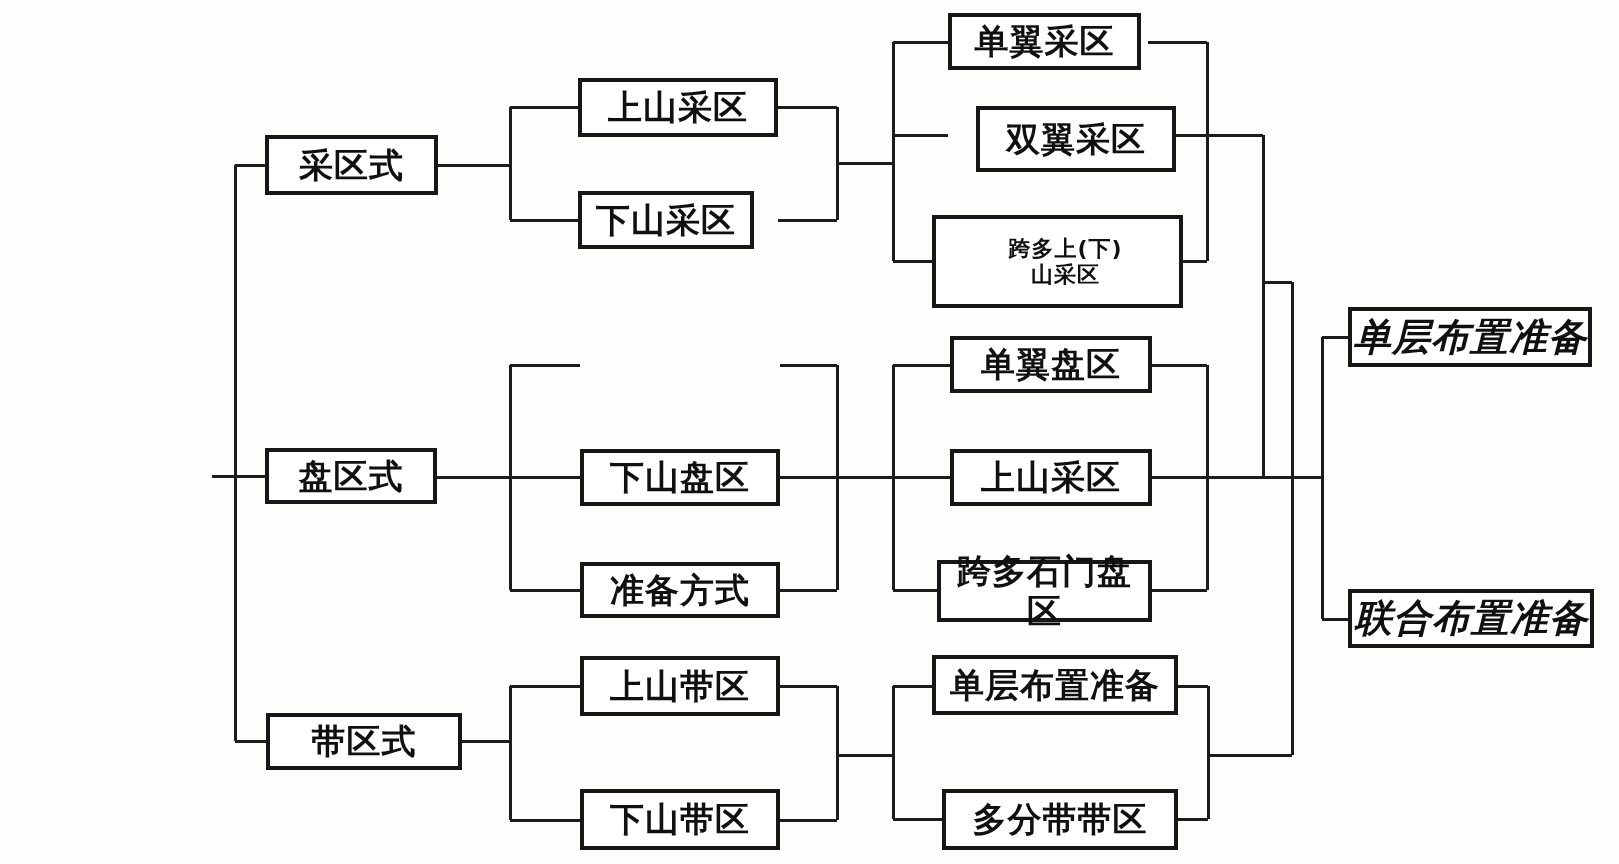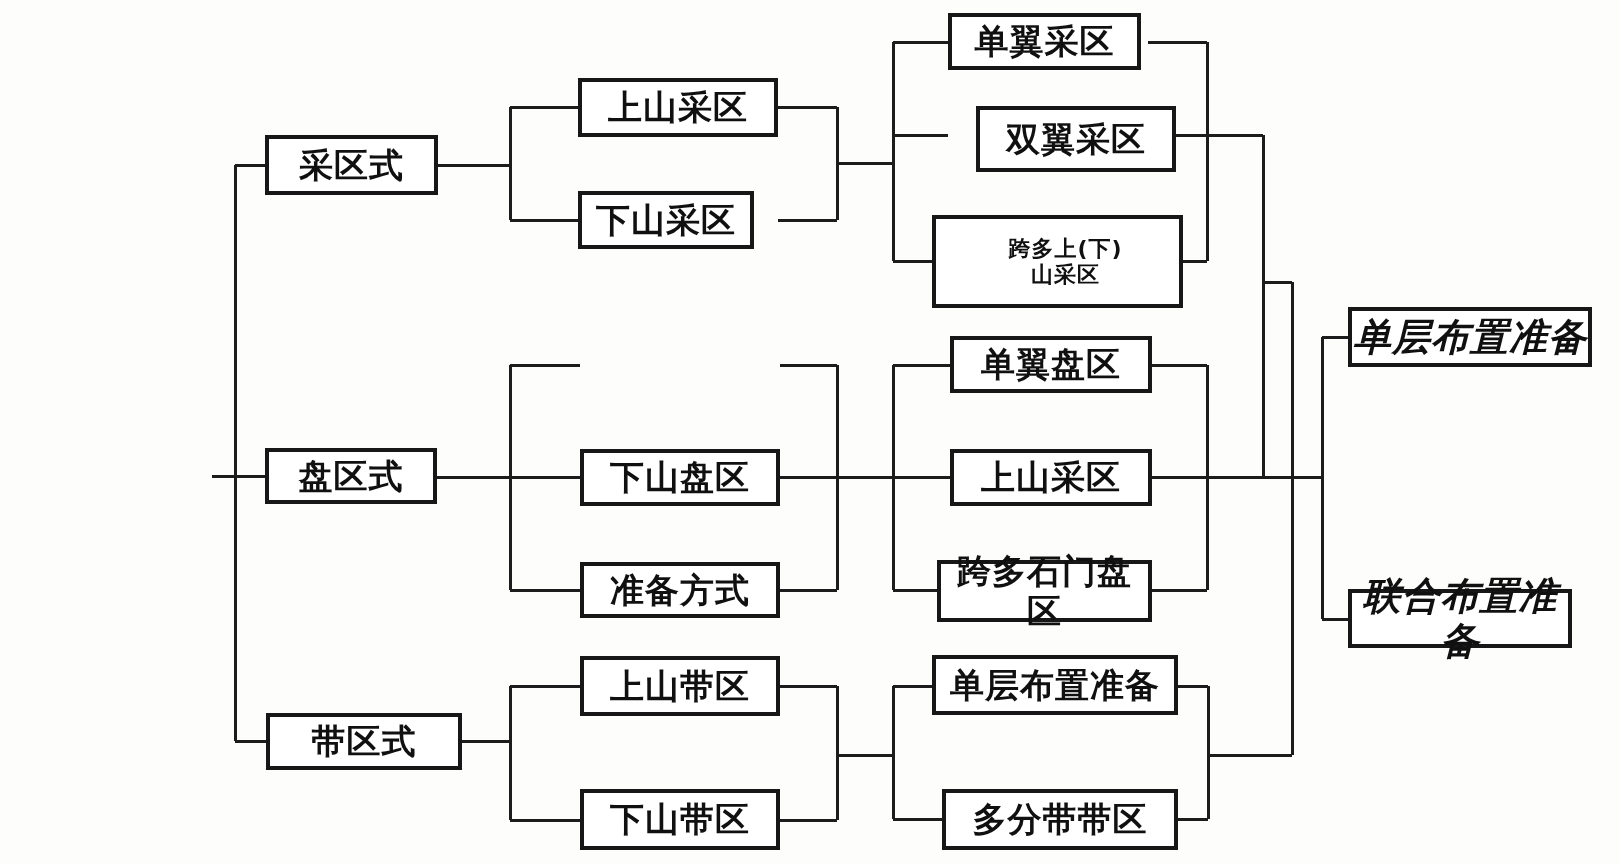--- a/index.html
+++ b/index.html
@@ -128,15 +128,15 @@
 山采区</div>
 
   <div class="node" style="left:950px;top:336px;width:202px;height:57px">单翼盘区</div>
   <div class="node" style="left:950px;top:449px;width:202px;height:57px">上山采区</div>
   <div class="node" style="left:937px;top:560px;width:215px;height:62px">跨多石门盘区</div>
 
   <div class="node" style="left:932px;top:655px;width:246px;height:60px">单层布置准备</div>
   <div class="node" style="left:942px;top:789px;width:236px;height:61px">多分带带区</div>
 
   <div class="node big" style="left:1348px;top:307px;width:244px;height:60px">单层布置准备</div>
-  <div class="node big" style="left:1348px;top:589px;width:224px;height:59px">联合布置准备</div>
+  <div class="node big" style="left:1348px;top:589px;width:246px;height:59px">联合布置准备</div>
 
 </div>
 
 </body></html>

